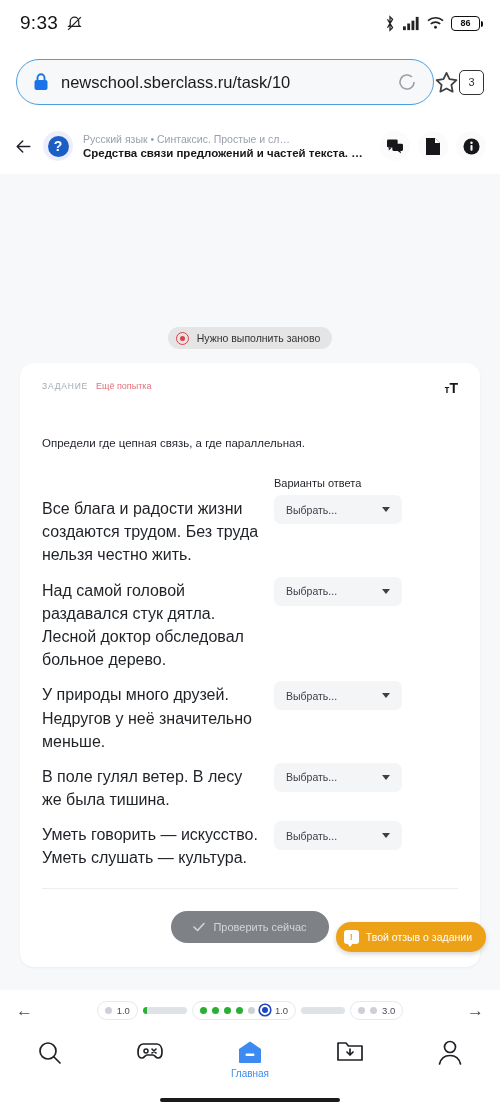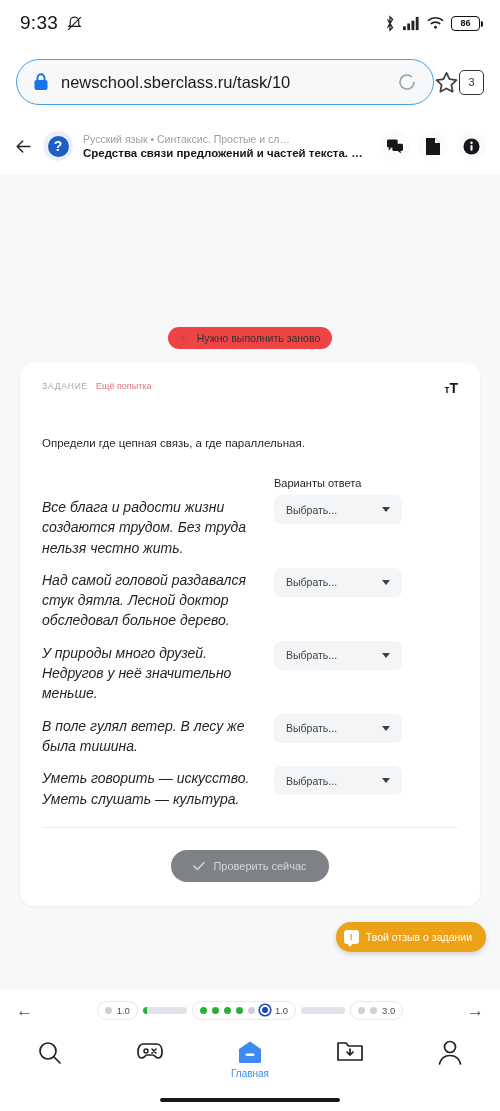--- a/index.html
+++ b/index.html
@@ -99,21 +99,21 @@
   .page-body {
     position: absolute; top: 174px; left: 0; right: 0; bottom: 121px;
     background: #f7f8fa;
   }
 
   .status-pill-wrap {
     display: flex; justify-content: center;
     padding-top: 153px;
   }
   .status-pill {
-    background: #ef4444; border-radius: 14px;
+    background: #e5e5e5; border-radius: 14px;
     height: 22px; padding: 0 12px 0 8px;
     display: flex; align-items: center; gap: 8px;
     font-size: 10.5px; color: #333;
   }
   .pill-icon {
     width: 13px; height: 13px; border-radius: 50%;
     border: 1.6px solid #d8424a;
     display: flex; align-items: center; justify-content: center;
   }
   .pill-icon::after {
@@ -150,21 +150,21 @@
   }
   .ah-spacer { width: 232px; }
   .ah-text { font-size: 11px; color: #1e2227; }
 
   .qrow {
     display: flex; align-items: flex-start;
     margin-bottom: 10px;
   }
   .qtext {
     width: 232px; padding-right: 14px; padding-top: 2px;
-    font-size: 14px; line-height: 1.45; color: #1e2227; font-style: italic;
+    font-size: 16px; line-height: 1.45; color: #1e2227;
   }
   .select {
     width: 128px; height: 29px;
     background: #f4f5f7; border-radius: 7px;
     display: flex; align-items: center; justify-content: space-between;
     padding: 0 12px;
     font-size: 10.5px; color: #3b4048;
   }
   .caret {
     width: 0; height: 0;

